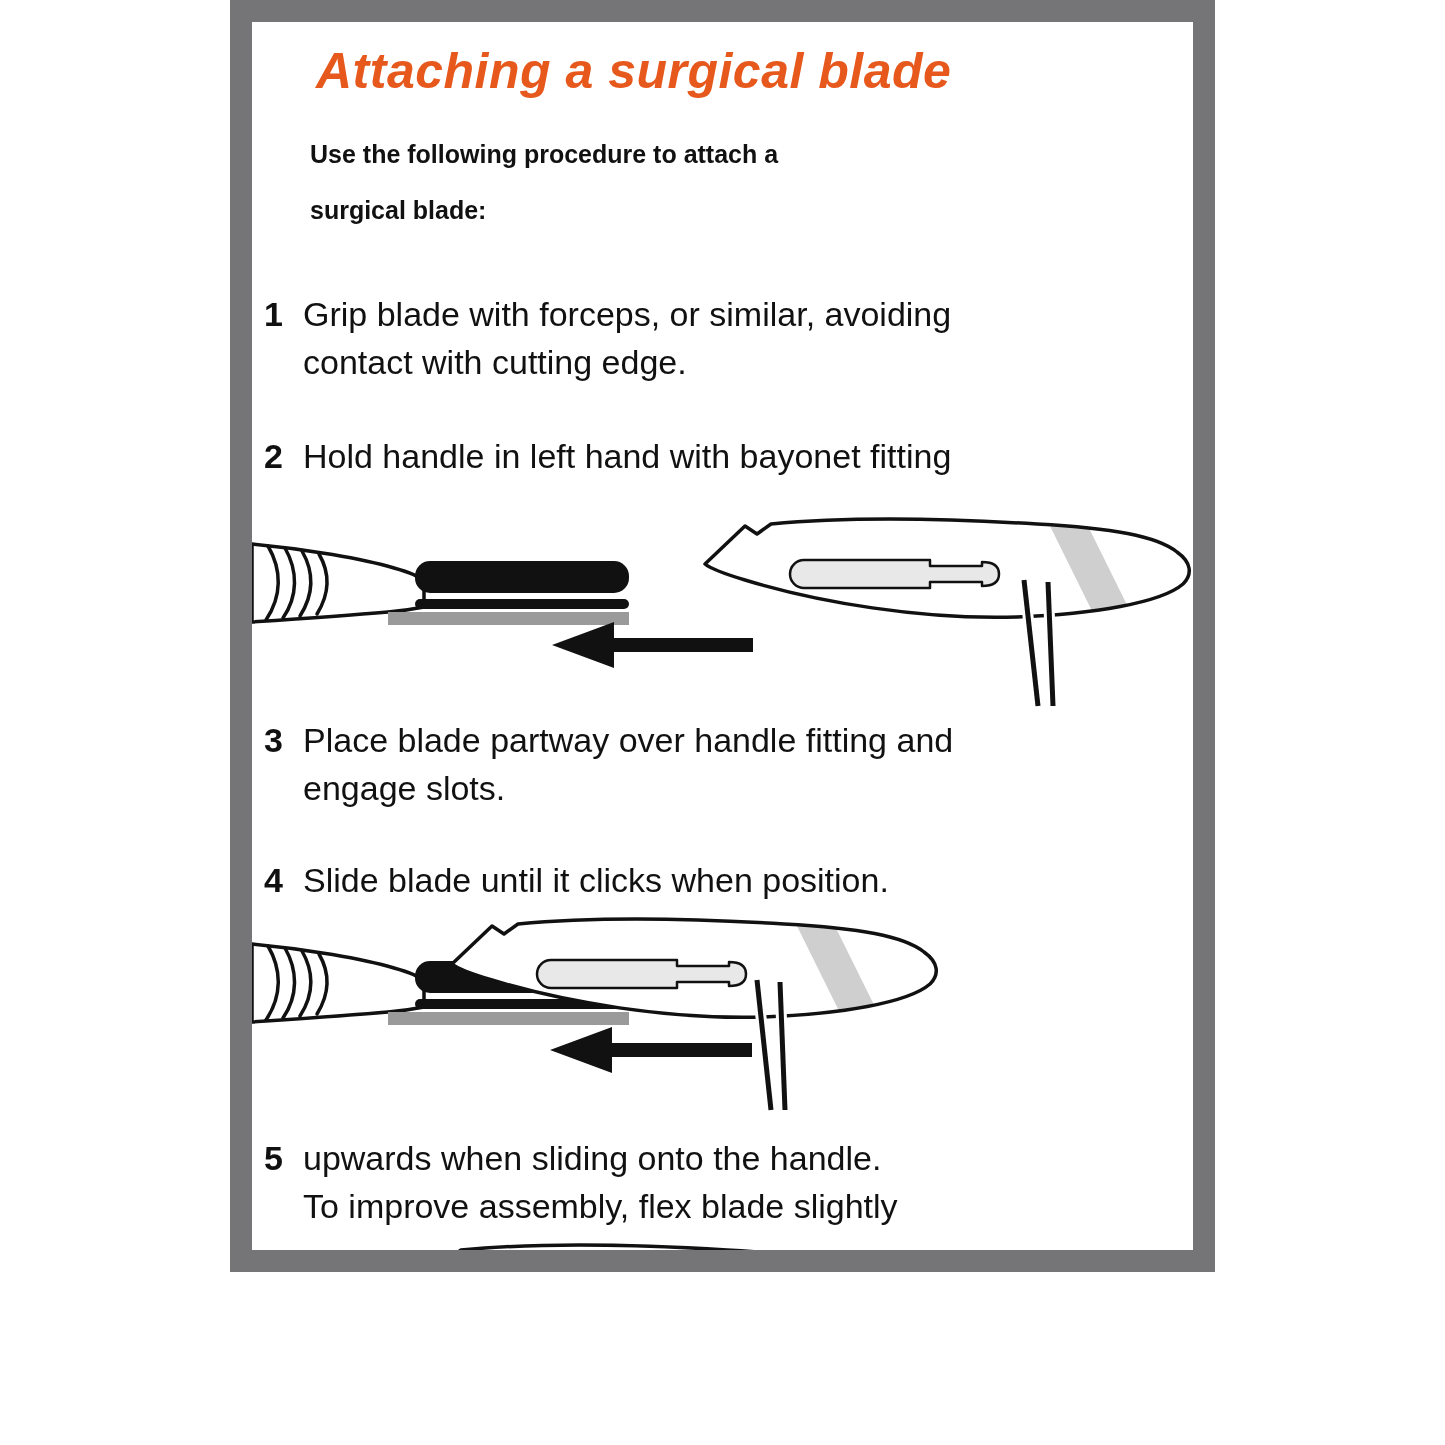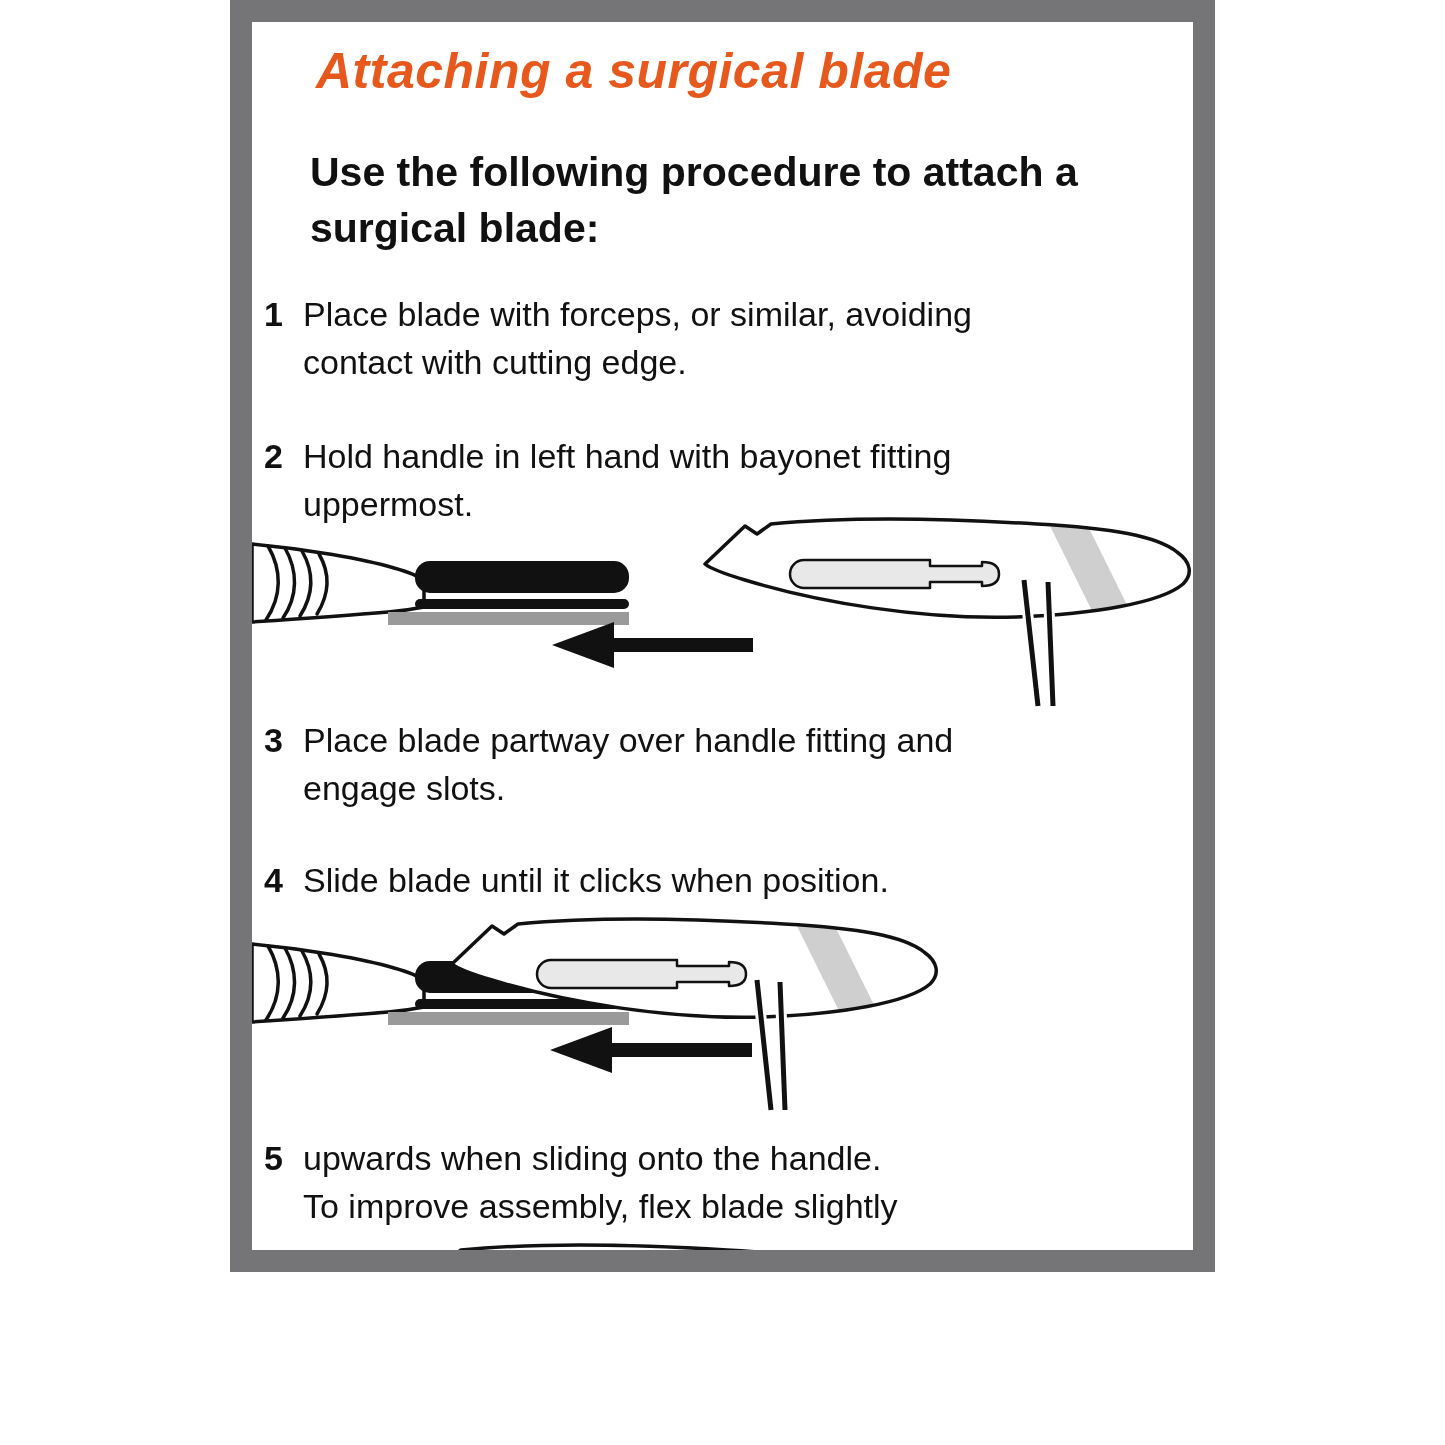--- a/index.html
+++ b/index.html
@@ -16,22 +16,22 @@
     background:#ffffff;
     overflow:hidden;
   }
   .title{
     position:absolute;left:64px;top:20px;margin:0;
     font-size:50px;font-style:italic;font-weight:700;
     letter-spacing:0.5px;color:#E7581C;
     white-space:nowrap;
   }
   .intro{
-    position:absolute;left:58px;top:122px;margin:0;
-    font-size:41px;font-weight:700;line-height:56px;
+    position:absolute;left:58px;top:104px;margin:0;
+    font-size:25px;font-weight:700;line-height:56px;
   }
   .intro .line{white-space:nowrap;}
   .intro .em{font-weight:900;}
   .step{
     position:absolute;left:12px;
     display:flex;align-items:flex-start;
     font-size:34px;line-height:48px;
   }
   .step .num{width:39px;font-weight:700;flex:0 0 39px;}
   .step .lines div{white-space:nowrap;}
@@ -73,30 +73,29 @@
   <h1 class="title">Attaching a surgical blade</h1>
 
   <p class="intro">
     <span class="line"><span>Use the following procedure to </span><span class="em">attach</span><span> a</span></span><br>
     <span class="line">surgical blade:</span>
   </p>
 
   <div class="step" style="top:268px">
     <span class="num">1</span>
     <div class="lines">
-      <div>Place blade with forceps, or similar, avoiding</div>
+      <div>Grip blade with forceps, or similar, avoiding</div>
       <div>contact with cutting edge.</div>
     </div>
   </div>
 
   <div class="step" style="top:410px">
     <span class="num">2</span>
     <div class="lines">
       <div>Hold handle in left hand with bayonet fitting</div>
-      <div>uppermost.</div>
     </div>
   </div>
 
   <svg class="illus" style="top:492px" width="941" height="200" viewBox="0 0 941 200">
     <use href="#scalpel-handle"></use>
     <polygon fill="#111" points="501,124 362,124 362,108 300,131 362,154 362,138 501,138"></polygon>
     <use href="#scalpel-blade" transform="translate(453,2)"></use>
     <g>
       <path class="fw" d="M 772,66 L 786,192"></path>
         <path class="fw" d="M 796,68 L 801,192"></path>

